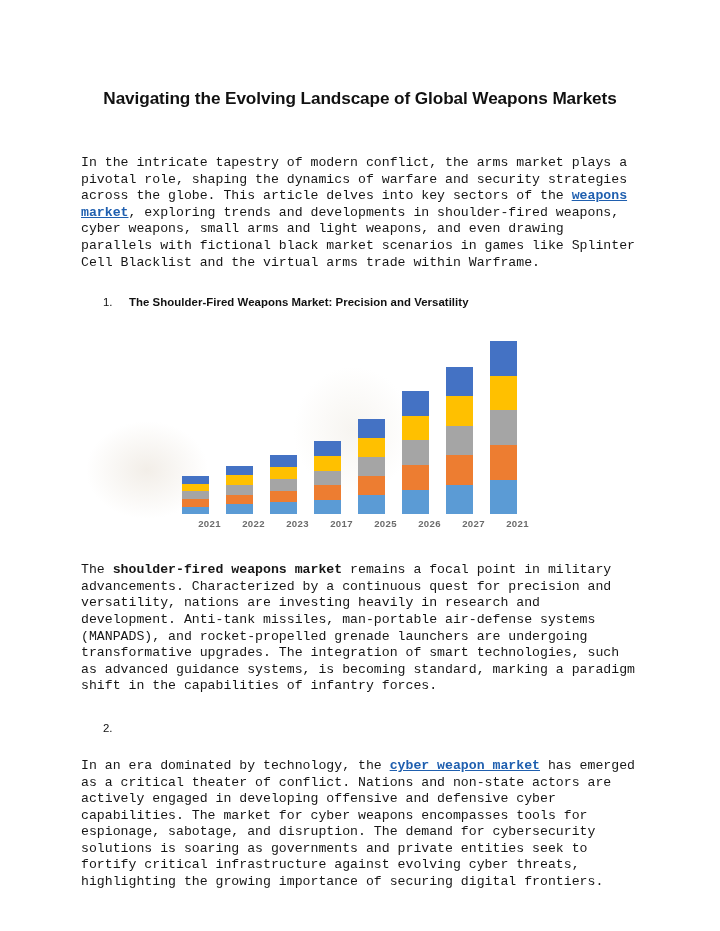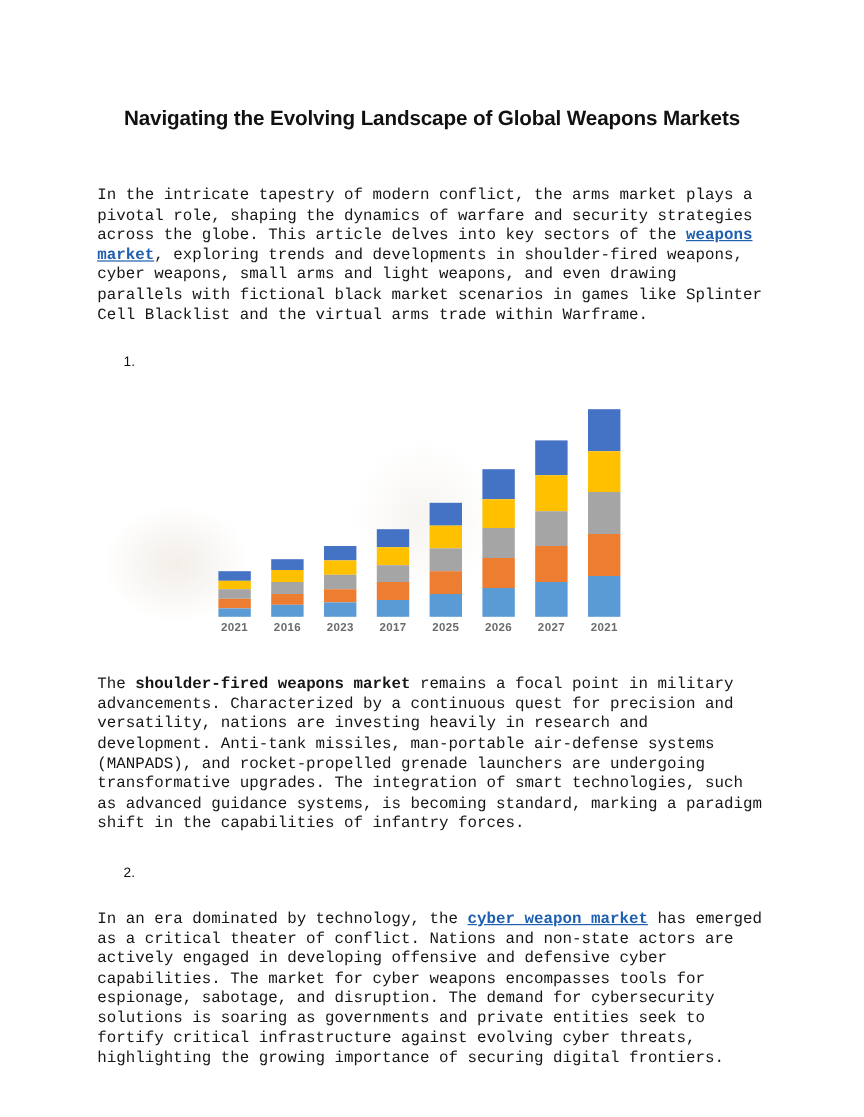--- a/index.html
+++ b/index.html
@@ -102,21 +102,21 @@
     width: 27px;
     display: flex;
     flex-direction: column-reverse;
   }
   .seg {
     width: 100%;
     display: block;
   }
   .x-labels {
     position: absolute;
-    left: 0;
+    left: 14px;
     bottom: 0;
     width: 352px;
     height: 20px;
   }
   .x-label {
     position: absolute;
     width: 44px;
     text-align: center;
     font-family: "Liberation Sans", "DejaVu Sans", sans-serif;
     font-size: 9.6px;
@@ -149,20 +149,21 @@
 
 <div class="page">
   <div class="content">
 
     <h1 class="doc-title">Navigating the Evolving Landscape of Global Weapons Markets</h1>
 
     <p class="para para-1"><span>In the intricate tapestry of modern conflict, the arms market plays a pivotal role, shaping the dynamics of warfare and security strategies across the globe. This article delves into key sectors of the </span><a class="link" href="#">weapons market</a><span>, exploring trends and developments in shoulder-fired weapons, cyber weapons, small arms and light weapons, and even drawing parallels with fictional black market scenarios in games like Splinter Cell Blacklist and the virtual arms trade within Warframe.</span></p>
 
     <div class="heading-row heading-1">
       <span class="heading-num">1.</span>
+      <span class="heading-text">The Shoulder-Fired Weapons Market: Precision and Versatility</span>
     </div>
 
     <div class="chart-wrap">
       <div class="chart-bg-smudge"></div>
       <div class="chart-bg-smudge2"></div>
       <div class="chart-inner">
         <div class="chart-plot" id="chart-plot">
             <div class="bar-group" style="left: 1px;">
               <div class="seg" style="height: 7.62667px; background: rgb(91, 155, 213);"></div>
               <div class="seg" style="height: 7.62667px; background: rgb(237, 125, 49);"></div>
@@ -215,21 +216,21 @@
             <div class="bar-group" style="left: 309px;">
               <div class="seg" style="height: 34.6667px; background: rgb(91, 155, 213);"></div>
               <div class="seg" style="height: 34.6667px; background: rgb(237, 125, 49);"></div>
               <div class="seg" style="height: 34.6667px; background: rgb(165, 165, 165);"></div>
               <div class="seg" style="height: 34.6667px; background: rgb(255, 192, 0);"></div>
               <div class="seg" style="height: 34.6667px; background: rgb(68, 114, 196);"></div>
             </div>
           </div>
         <div class="x-labels" id="chart-x-labels">
             <div class="x-label" style="left: -7.5px;">2021</div>
-            <div class="x-label" style="left: 36.5px;">2016</div>
+            <div class="x-label" style="left: 36.5px;">2022</div>
             <div class="x-label" style="left: 80.5px;">2023</div>
             <div class="x-label" style="left: 124.5px;">2017</div>
             <div class="x-label" style="left: 168.5px;">2025</div>
             <div class="x-label" style="left: 212.5px;">2026</div>
             <div class="x-label" style="left: 256.5px; text-align: center;">2027</div>
             <div class="x-label" style="left: 300.5px;">2021</div>
           </div>
       </div>
     </div>
 

